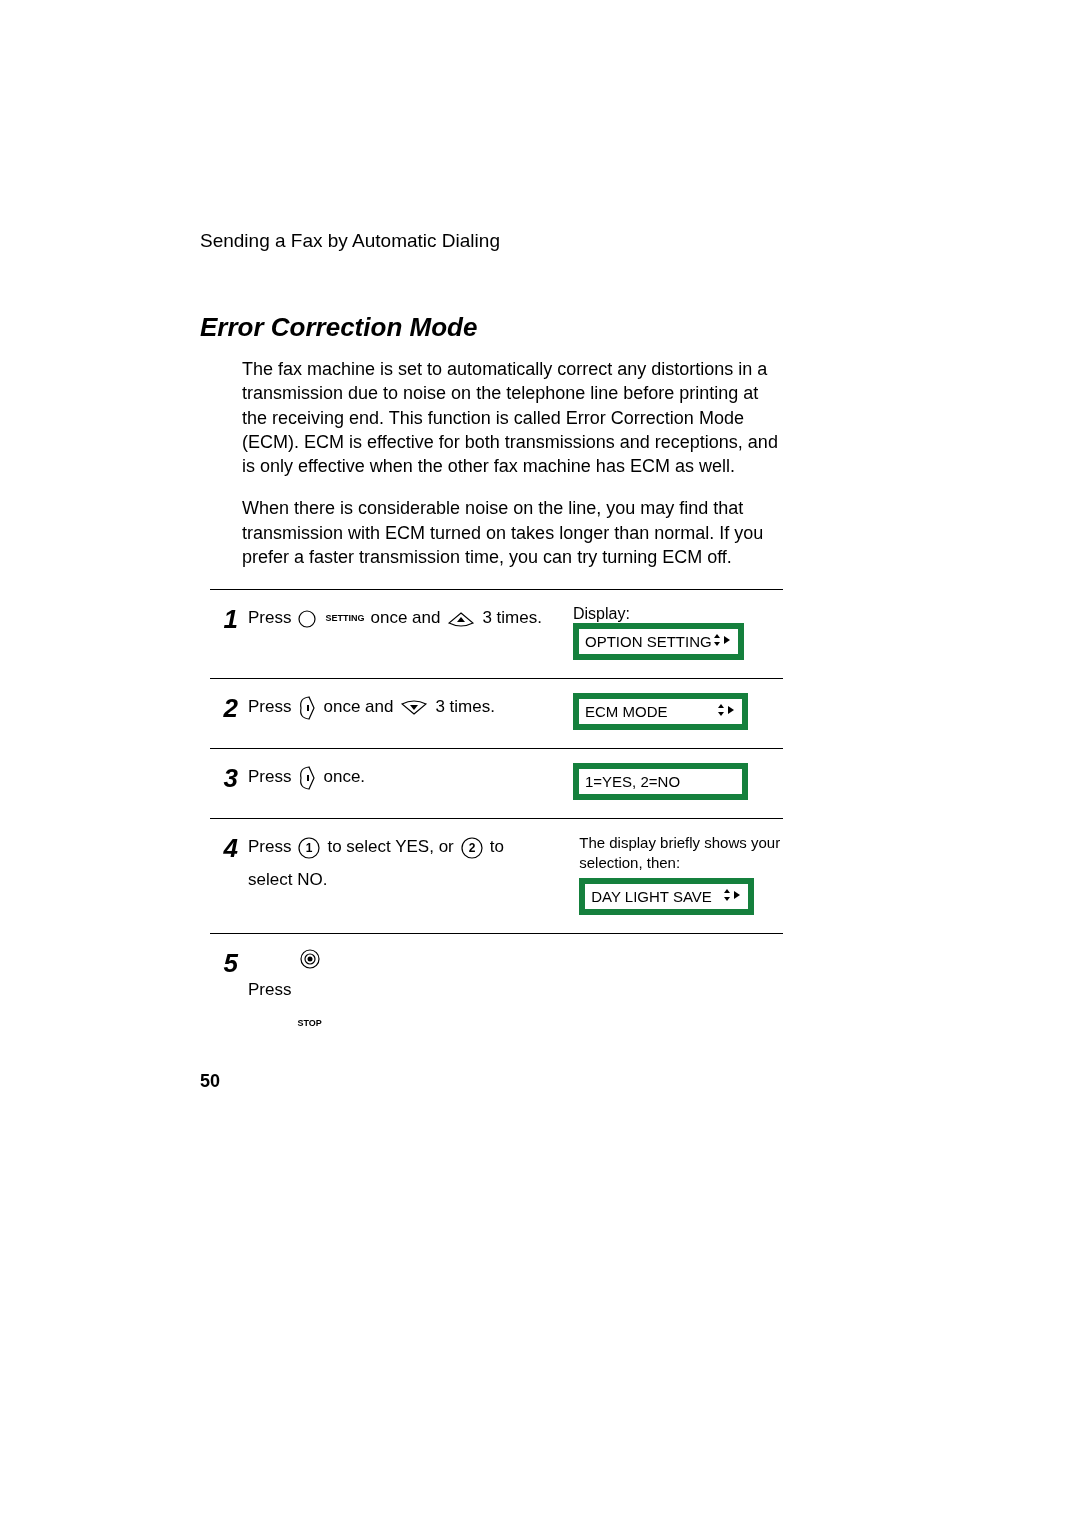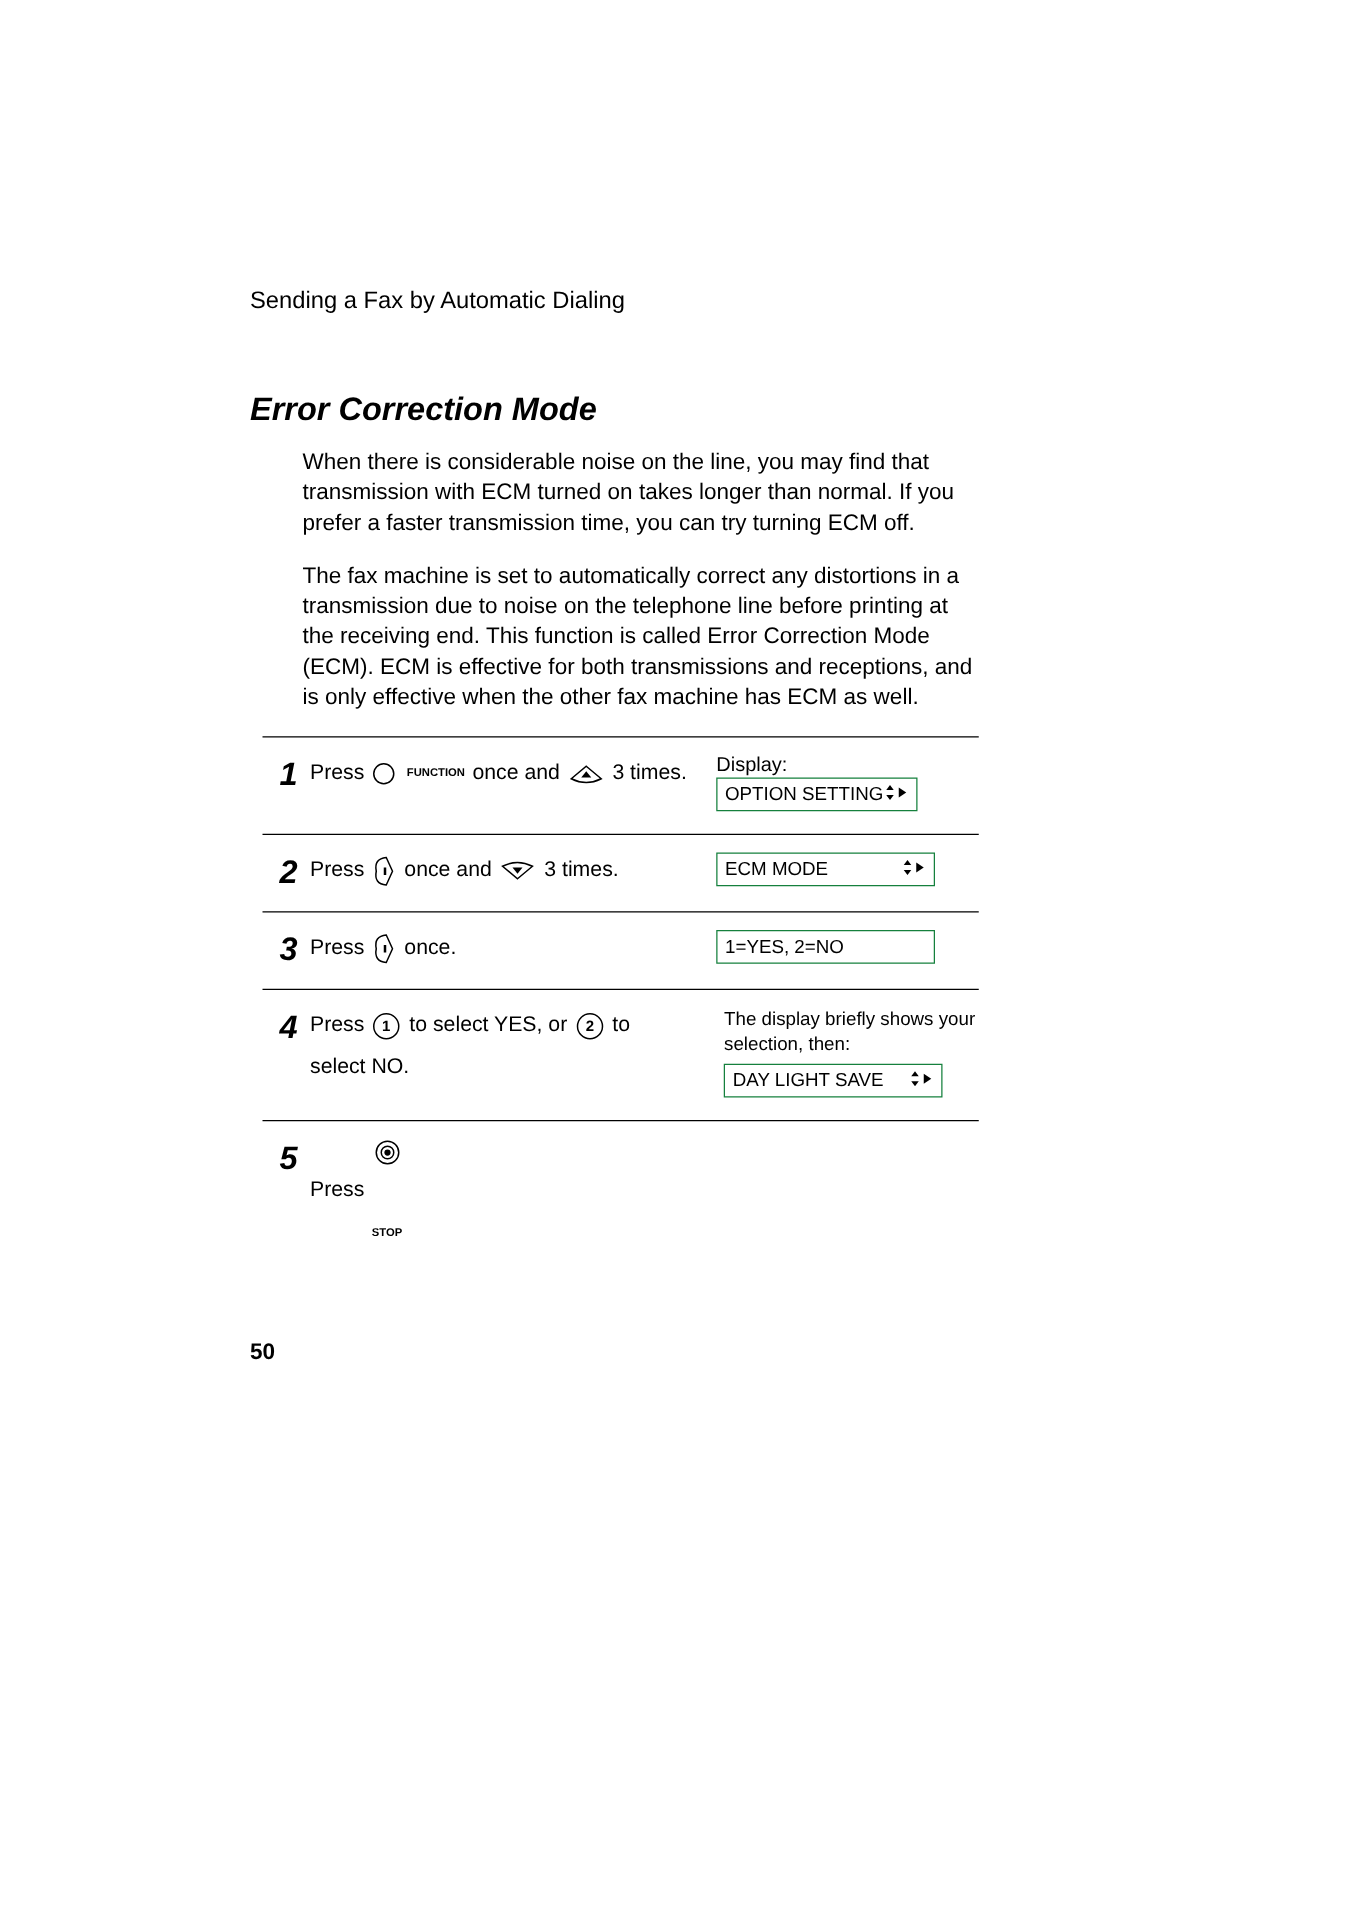--- a/index.html
+++ b/index.html
@@ -76,21 +76,21 @@
     width: 210px;
     font-size: 15px;
   }
   .display-label {
     font-size: 16px;
     display: inline-block;
     vertical-align: middle;
     margin-right: 4px;
   }
   .lcd {
-    border: 1px solid #15803d;
+    border: 6px solid #15803d;
     font-size: 15px;
     padding: 4px 6px;
     display: inline-flex;
     align-items: center;
     justify-content: space-between;
     min-width: 160px;
     box-sizing: border-box;
   }
   .lcd-text { flex: 1; }
   .arrows-icon {
@@ -133,36 +133,36 @@
 </style>
 </head>
 <body>
 
 <div class="page">
 
   <div class="running-head">Sending a Fax by Automatic Dialing</div>
 
   <div class="section-title">Error Correction Mode</div>
 
+  <p class="body-text">The fax machine is set to automatically correct any distortions in a transmission due to noise on the telephone line before printing at the receiving end. This function is called Error Correction Mode (ECM). ECM is effective for both transmissions and receptions, and is only effective when the other fax machine has ECM as well.</p>
   <p class="body-text">When there is considerable noise on the line, you may find that transmission with ECM turned on takes longer than normal. If you prefer a faster transmission time, you can try turning ECM off.</p>
-  <p class="body-text">The fax machine is set to automatically correct any distortions in a transmission due to noise on the telephone line before printing at the receiving end. This function is called Error Correction Mode (ECM). ECM is effective for both transmissions and receptions, and is only effective when the other fax machine has ECM as well.</p>
 
   <div class="steps">
 
     <div class="step">
       <div class="step-num">1</div>
       <div class="step-body">
         <div class="instr">
           <span class="plain">Press</span>
           <span class="ic">
             <svg class="icon-svg" width="20" height="20">
                 <circle cx="10" cy="10" r="8" fill="none" stroke="#000" stroke-width="1.2"></circle>
               </svg>
           </span>
-          <span class="func-label">FUNCTION</span>
+          <span class="func-label">SETTING</span>
           <span class="plain">once and</span>
           <span class="ic">
             <svg class="icon-svg" width="30" height="20">
                 <path d="M15 4 L27 14 Q15 20 3 14 Z" fill="none" stroke="#000" stroke-width="1.2"></path>
                 <path d="M15 8 L11 13 L19 13 Z" fill="#000"></path>
               </svg>
           </span>
           <span class="plain">3 times.</span>
         </div>
         <div class="right-col">

